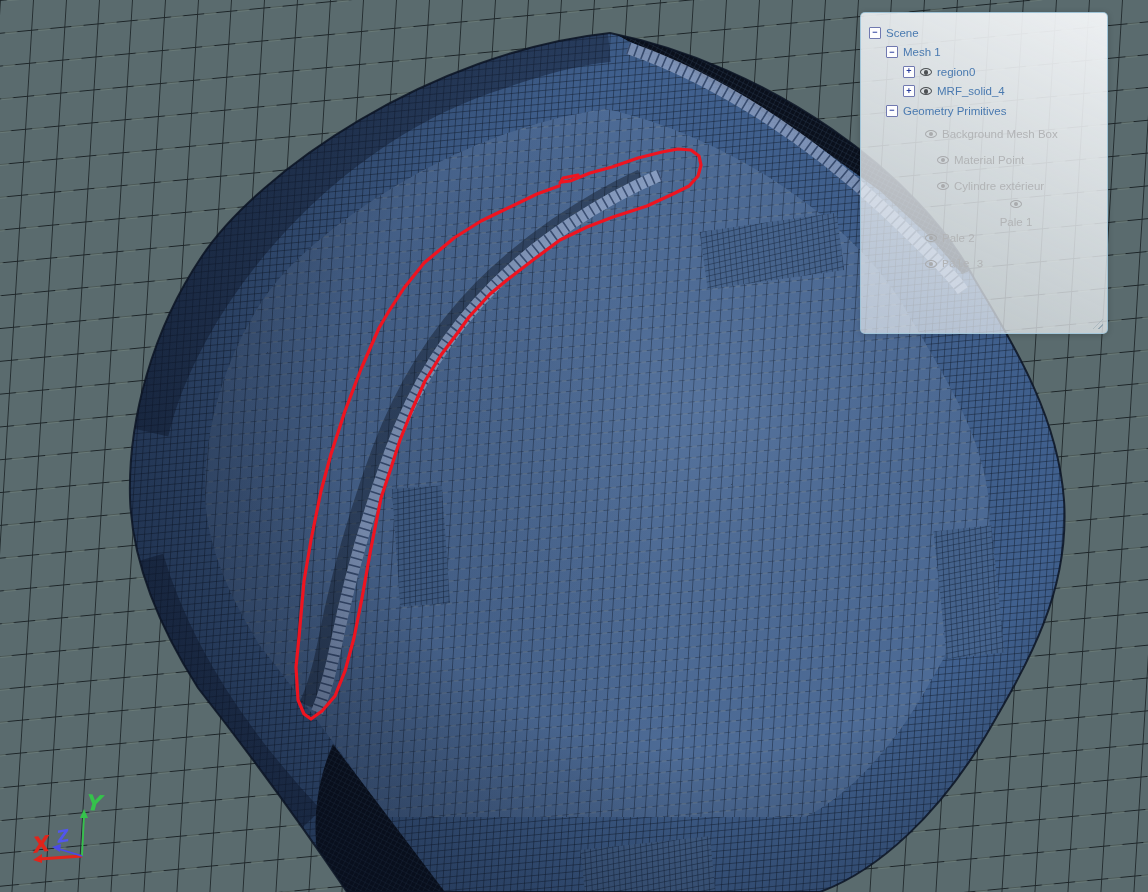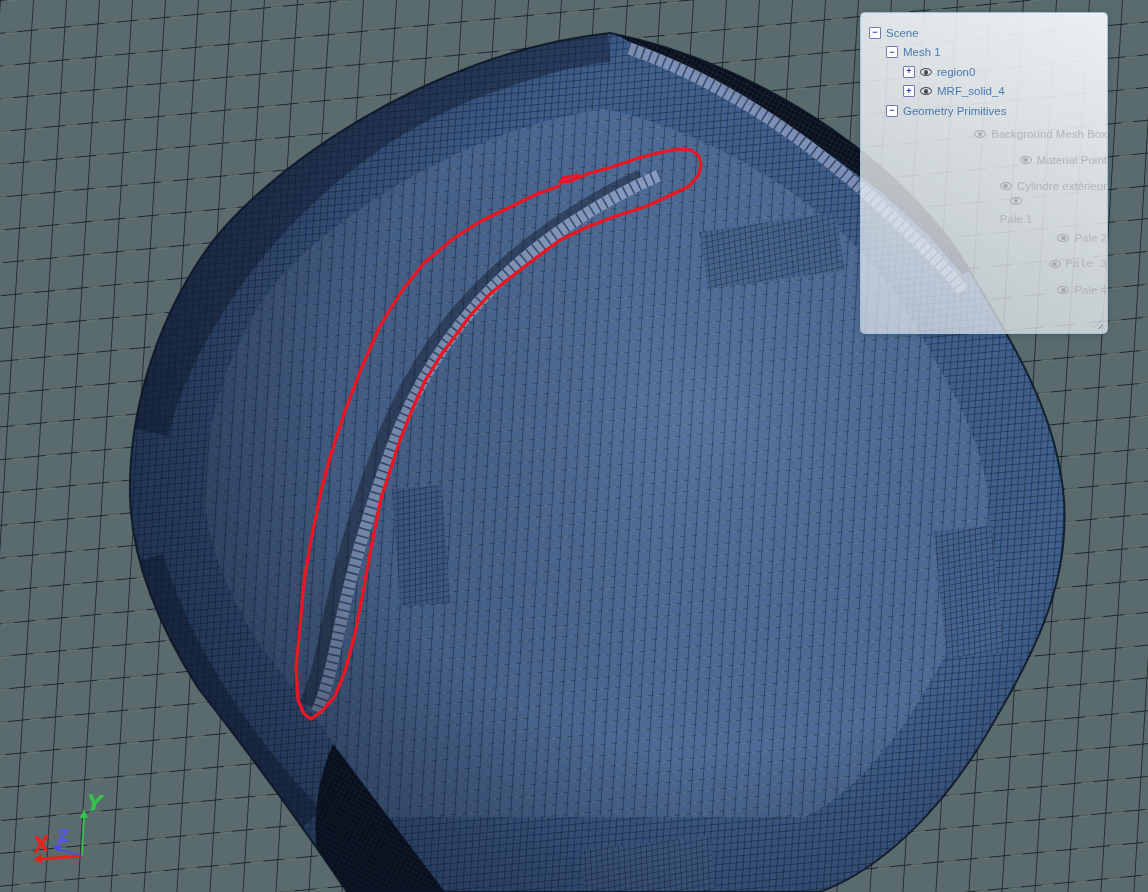--- a/index.html
+++ b/index.html
@@ -12,21 +12,21 @@
     position:absolute;left:860px;top:12px;width:248px;height:322px;
     background:linear-gradient(205deg, rgba(245,247,249,0.95) 0%, rgba(238,242,245,0.80) 55%, rgba(236,240,244,0.66) 100%);
     border:1px solid rgba(150,192,214,0.85);
     border-radius:5px;
     box-shadow:0 1px 6px rgba(0,0,0,0.18);
     box-sizing:border-box;
     padding-top:10px;
   }
   .tree-row{display:flex;align-items:center;gap:5px;font-size:11.5px;cursor:default;}
   .tree-row.active{height:19.5px;color:#4a7ab0;}
-  .tree-row.inactive{height:26px;color:#b2b4b6;justify-content:flex-end;}
+  .tree-row.inactive{height:26px;color:#b2b4b6;}
   .tree-row .lbl{white-space:nowrap;}
   .ebox{
     display:inline-flex;align-items:center;justify-content:center;
     width:10px;height:10px;flex:0 0 10px;
     border:1px solid #7079b0;background:#fdfdfe;border-radius:1px;
     font-size:9px;line-height:9px;color:#2b3e9e;font-weight:bold;
   }
   .eye{display:inline-block;width:12px;height:10px;flex:0 0 12px;position:relative;}
   .eye::before{content:"";position:absolute;left:0;top:1px;width:10px;height:6px;
     border:1.4px solid currentColor;border-radius:50%;}
@@ -202,37 +202,33 @@
           <span class="lbl">Geometry Primitives</span>
         </div>
         <div class="tree-row inactive" style="padding-left: 64px;">
           <span class="eye"></span>
           <span class="lbl">Background Mesh Box</span>
         </div>
         <div class="tree-row inactive" style="padding-left: 76px;">
           <span class="eye"></span>
           <span class="lbl">Material Point</span>
         </div>
-        <div class="tree-row inactive" style="padding-left: 96px;">
+        <div class="tree-row inactive" style="padding-left: 76px;">
           <span class="eye"></span>
           <span class="lbl">Cylindre extérieur</span>
         </div>
         <div class="tree-row inactive" style="padding-left: 64px; flex-direction: column;">
           <span class="eye"></span>
           <span class="lbl">Pale 1</span>
         </div>
         <div class="tree-row inactive" style="padding-left: 64px;">
           <span class="eye"></span>
           <span class="lbl">Pale 2</span>
         </div>
         <div class="tree-row inactive" style="padding-left: 64px; font-family: Liberation Mono, monospace;">
           <span class="eye"></span>
           <span class="lbl">Pale 3</span>
-        </div>
-        <div class="tree-row inactive" style="padding-left: 64px;">
-          <span class="eye"></span>
-          <span class="lbl">Pale 4</span>
         </div>
       </div>
     <div id="panel-resize-handle"></div>
   </div>
 
 </div>
 
 </body></html>

